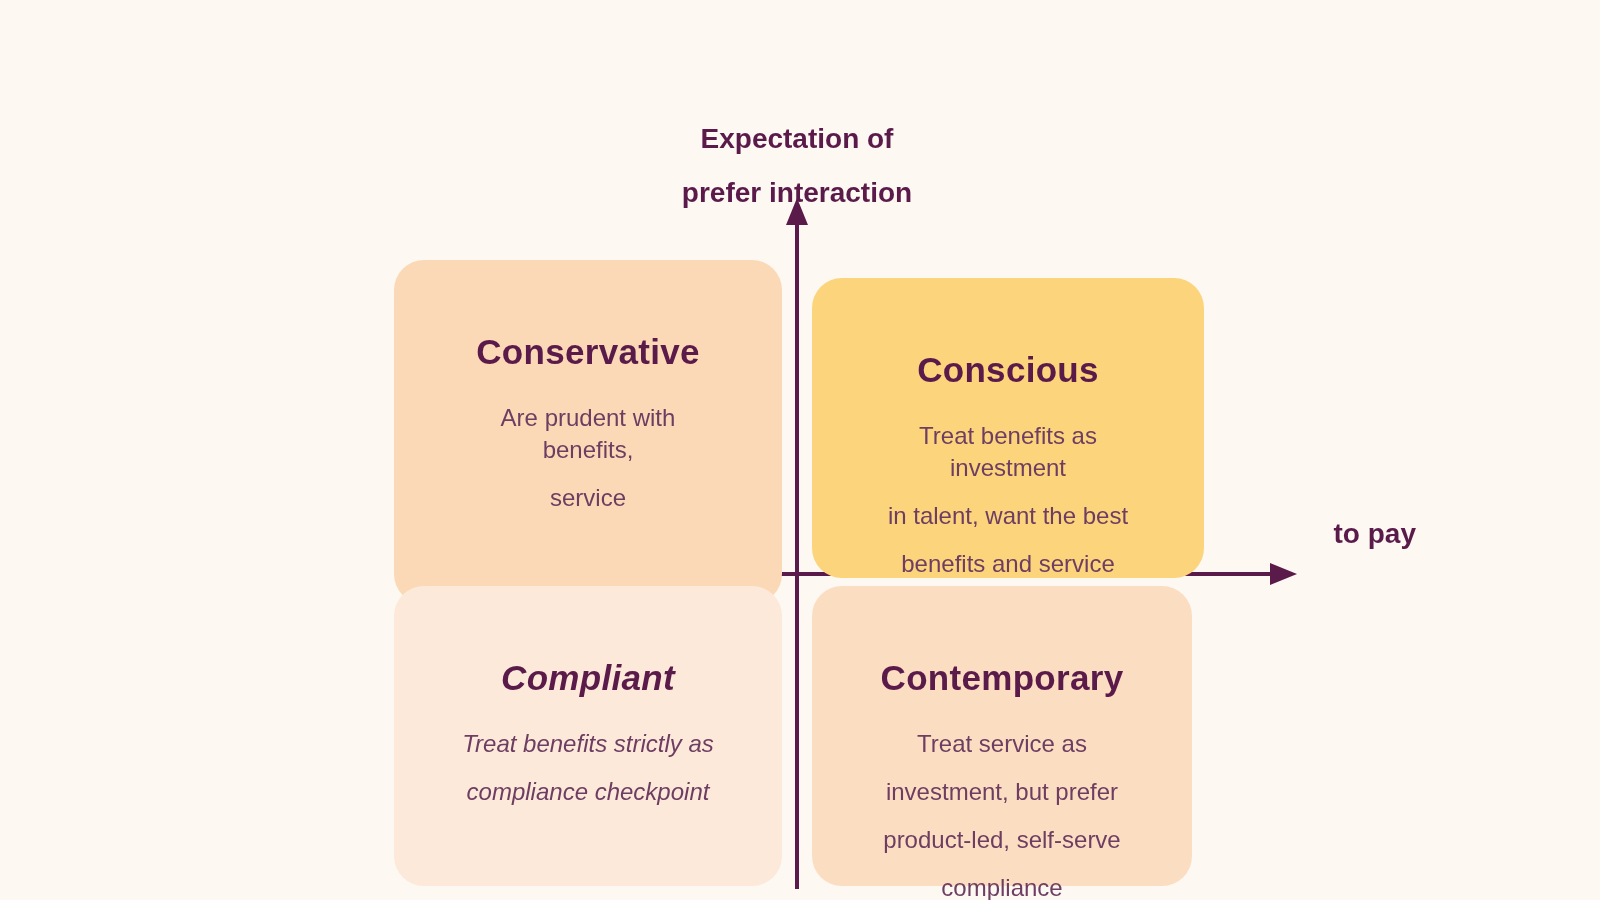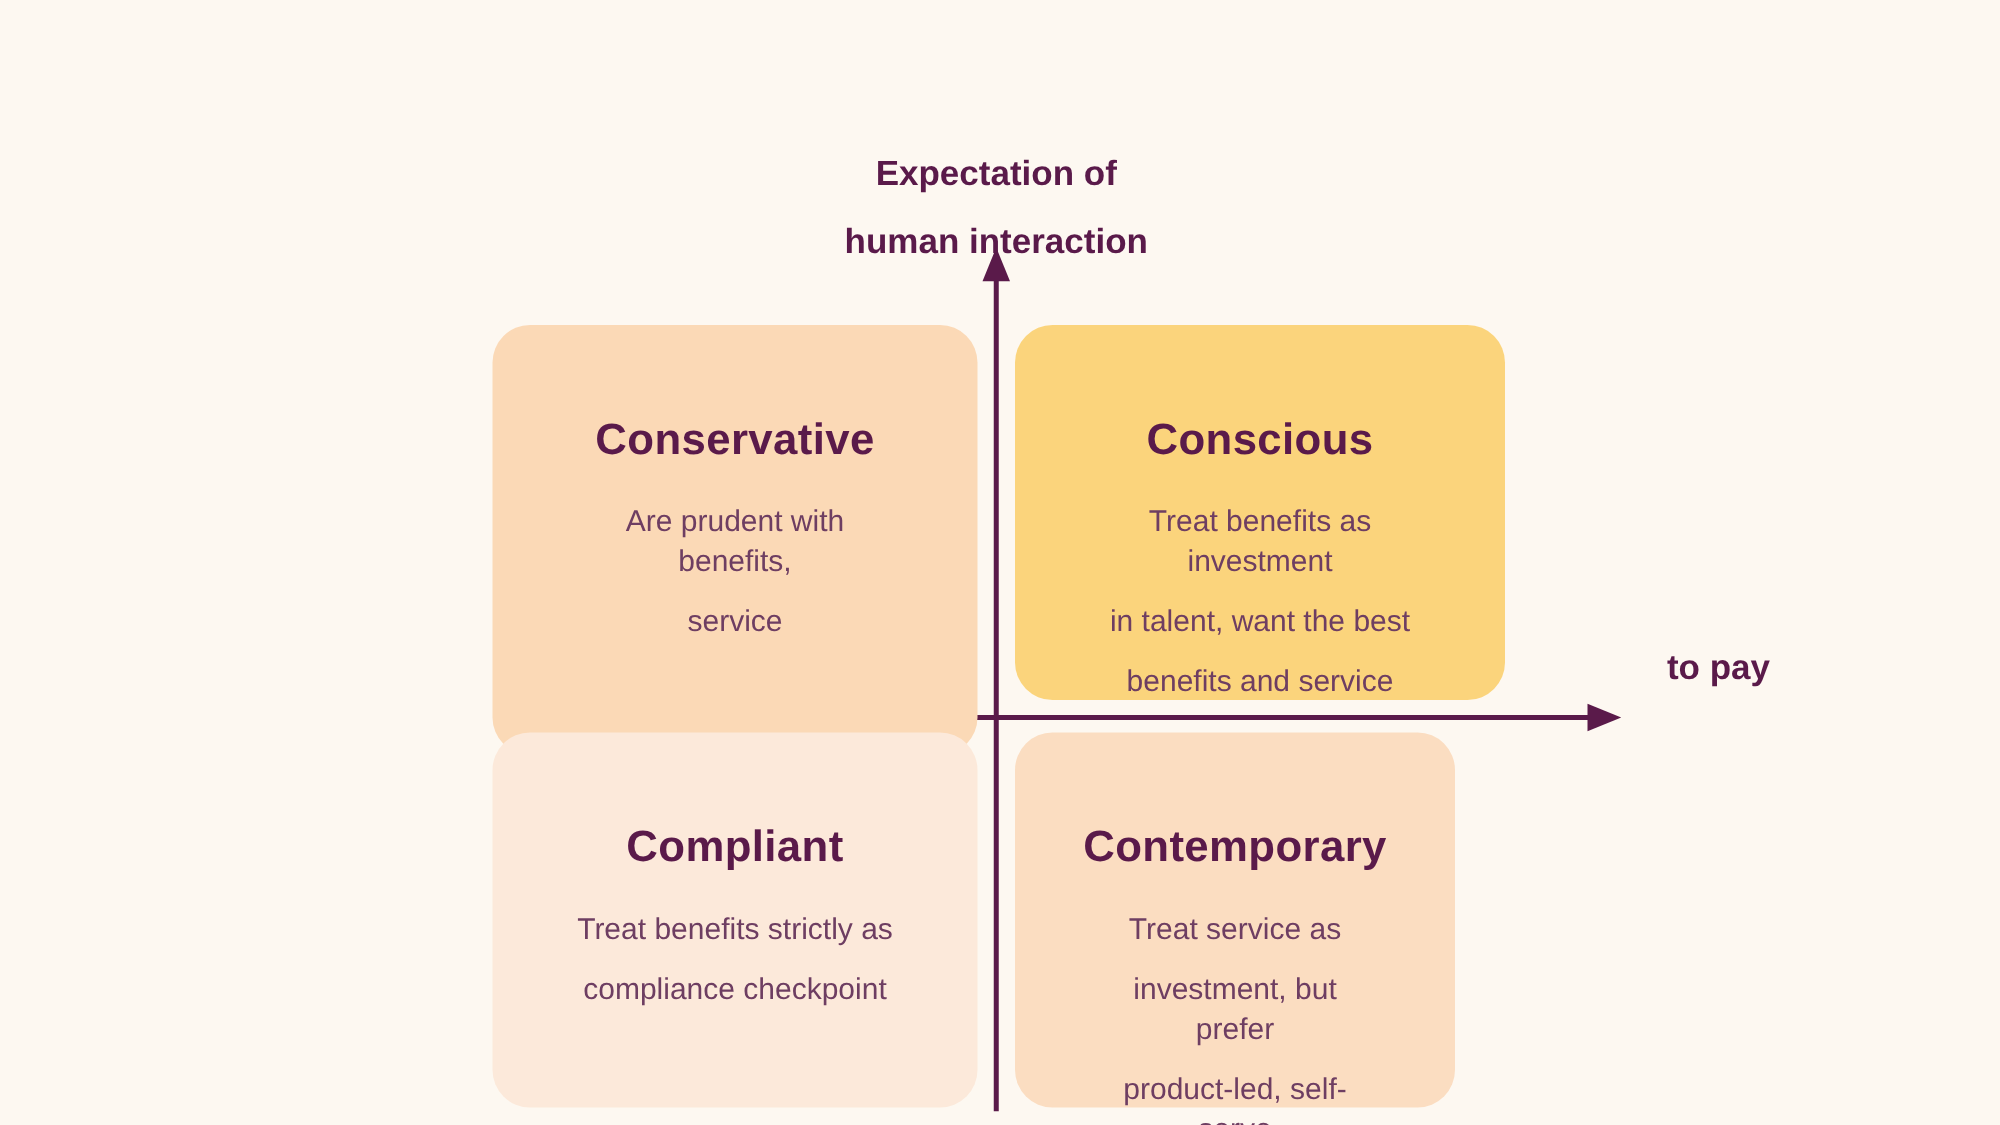--- a/index.html
+++ b/index.html
@@ -77,23 +77,23 @@
     color: var(--heading-color);
   }
   
   .card {
     position: absolute;
     border-radius: 30px;
     text-align: center;
     padding: 72px 28px 0;
   }
   .card.tl { left: 330px; top: 196px; width: 388px; height: 344px; background: var(--quadrant-top-left-bg); }
-  .card.tr { left: 748px; top: 196px; width: 392px; height: 300px; background: var(--quadrant-top-right-bg); }
-  .card.bl { left: 330px; top: 522px; width: 388px; height: 300px; background: var(--quadrant-bottom-left-bg); }
-  .card.br { left: 748px; top: 522px; width: 352px; height: 300px; background: var(--quadrant-bottom-right-bg); }
+  .card.tr { left: 748px; top: 214px; width: 392px; height: 300px; background: var(--quadrant-top-right-bg); }
+  .card.bl { left: 330px; top: 522px; width: 388px; height: 300px; background: var(--quadrant-bottom-left-bg); font-style: italic; }
+  .card.br { left: 748px; top: 522px; width: 380px; height: 300px; background: var(--quadrant-bottom-right-bg); }
   .card h2 {
     font-size: 35px;
     font-weight: bold;
     color: var(--heading-color);
     margin: 0 0 30px;
     letter-spacing: 0.3px;
   }
   .desc {
     font-size: 24px;
     line-height: 32px;
@@ -105,21 +105,21 @@
 
 <div class="canvas">
 
   <div class="y-line"></div>
   <div class="y-arrow"></div>
   <div class="x-line"></div>
   <div class="x-arrow"></div>
 
   <div class="y-label">
       <div>Expectation of</div>
-      <div>human interaction</div>
+      <div>prefer interaction</div>
     </div>
   <div class="x-label">
       <div>to pay</div>
     </div>
 
   <div class="card tl">
     <h2>Conservative</h2>
     <div class="desc">
         <div>Are prudent with benefits,</div>
         <div>service</div>

